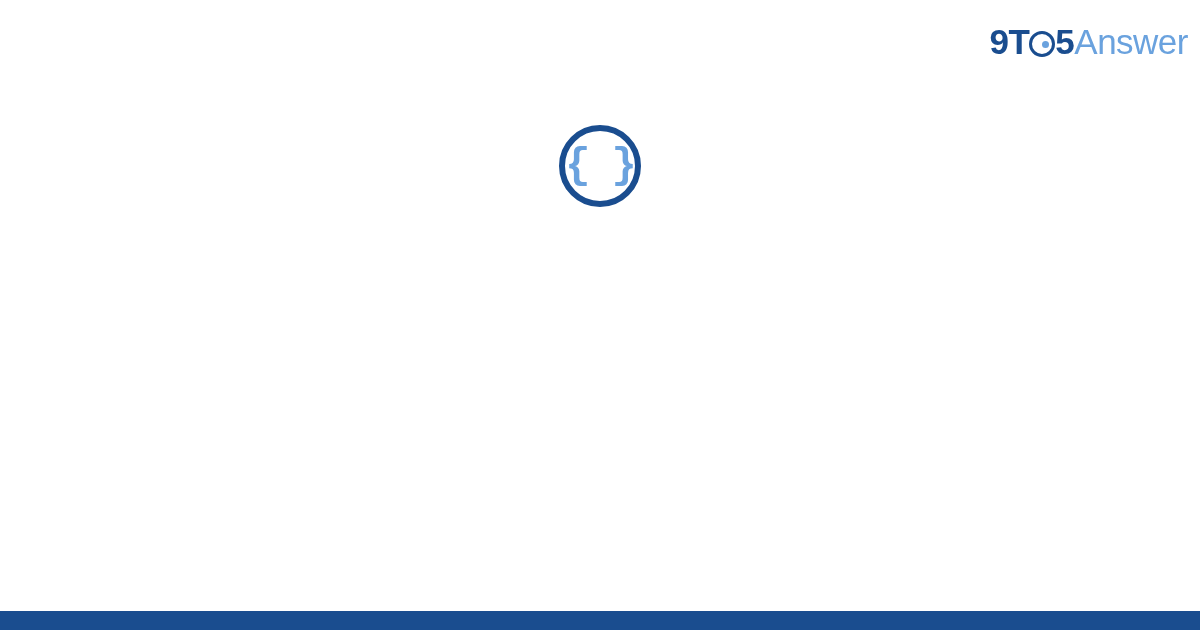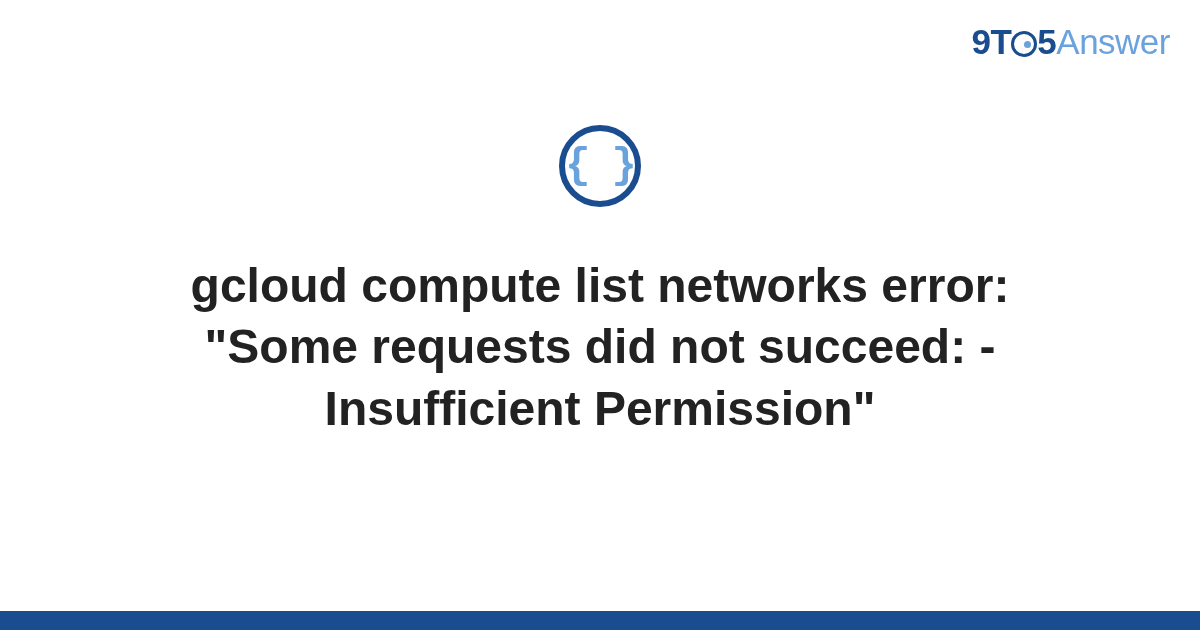--- a/index.html
+++ b/index.html
@@ -7,21 +7,21 @@
       width: 1200px;
       height: 630px;
       font-family: Arial, Helvetica, sans-serif;
       background: #ffffff;
       position: relative;
       overflow: hidden;
     }
     .logo {
       position: absolute;
       top: 22px;
-      right: 30px;
+      right: 12px;
       font-size: 35px;
       font-weight: 400;
       letter-spacing: -0.5px;
       font-family: Arial, sans-serif;
     }
     .logo .nine { color: #1a4d8f; font-weight: 600; }
     .logo .t { color: #1a4d8f; font-weight: 600; }
     .logo .zero-wrap {
       display: inline-block;
       position: relative;
@@ -98,16 +98,15 @@
 <body>
 
 <div class="logo">
   <span class="nine">9</span><span class="t">T</span><span class="zero-wrap"><span class="zero-circle"><span class="zero-dot"></span></span></span><span class="five">5</span><span class="answer">Answer</span>
 </div>
 
 <div class="center-content">
   <div class="icon-circle">
     <span class="braces">{ }</span>
   </div>
-  <h1 class="title">gcloud compute list networks error: "Some requests did not succeed: - Insufficient Permission"</h1>
 </div>
 
 <div class="footer-bar"></div>
 
 </body></html>

